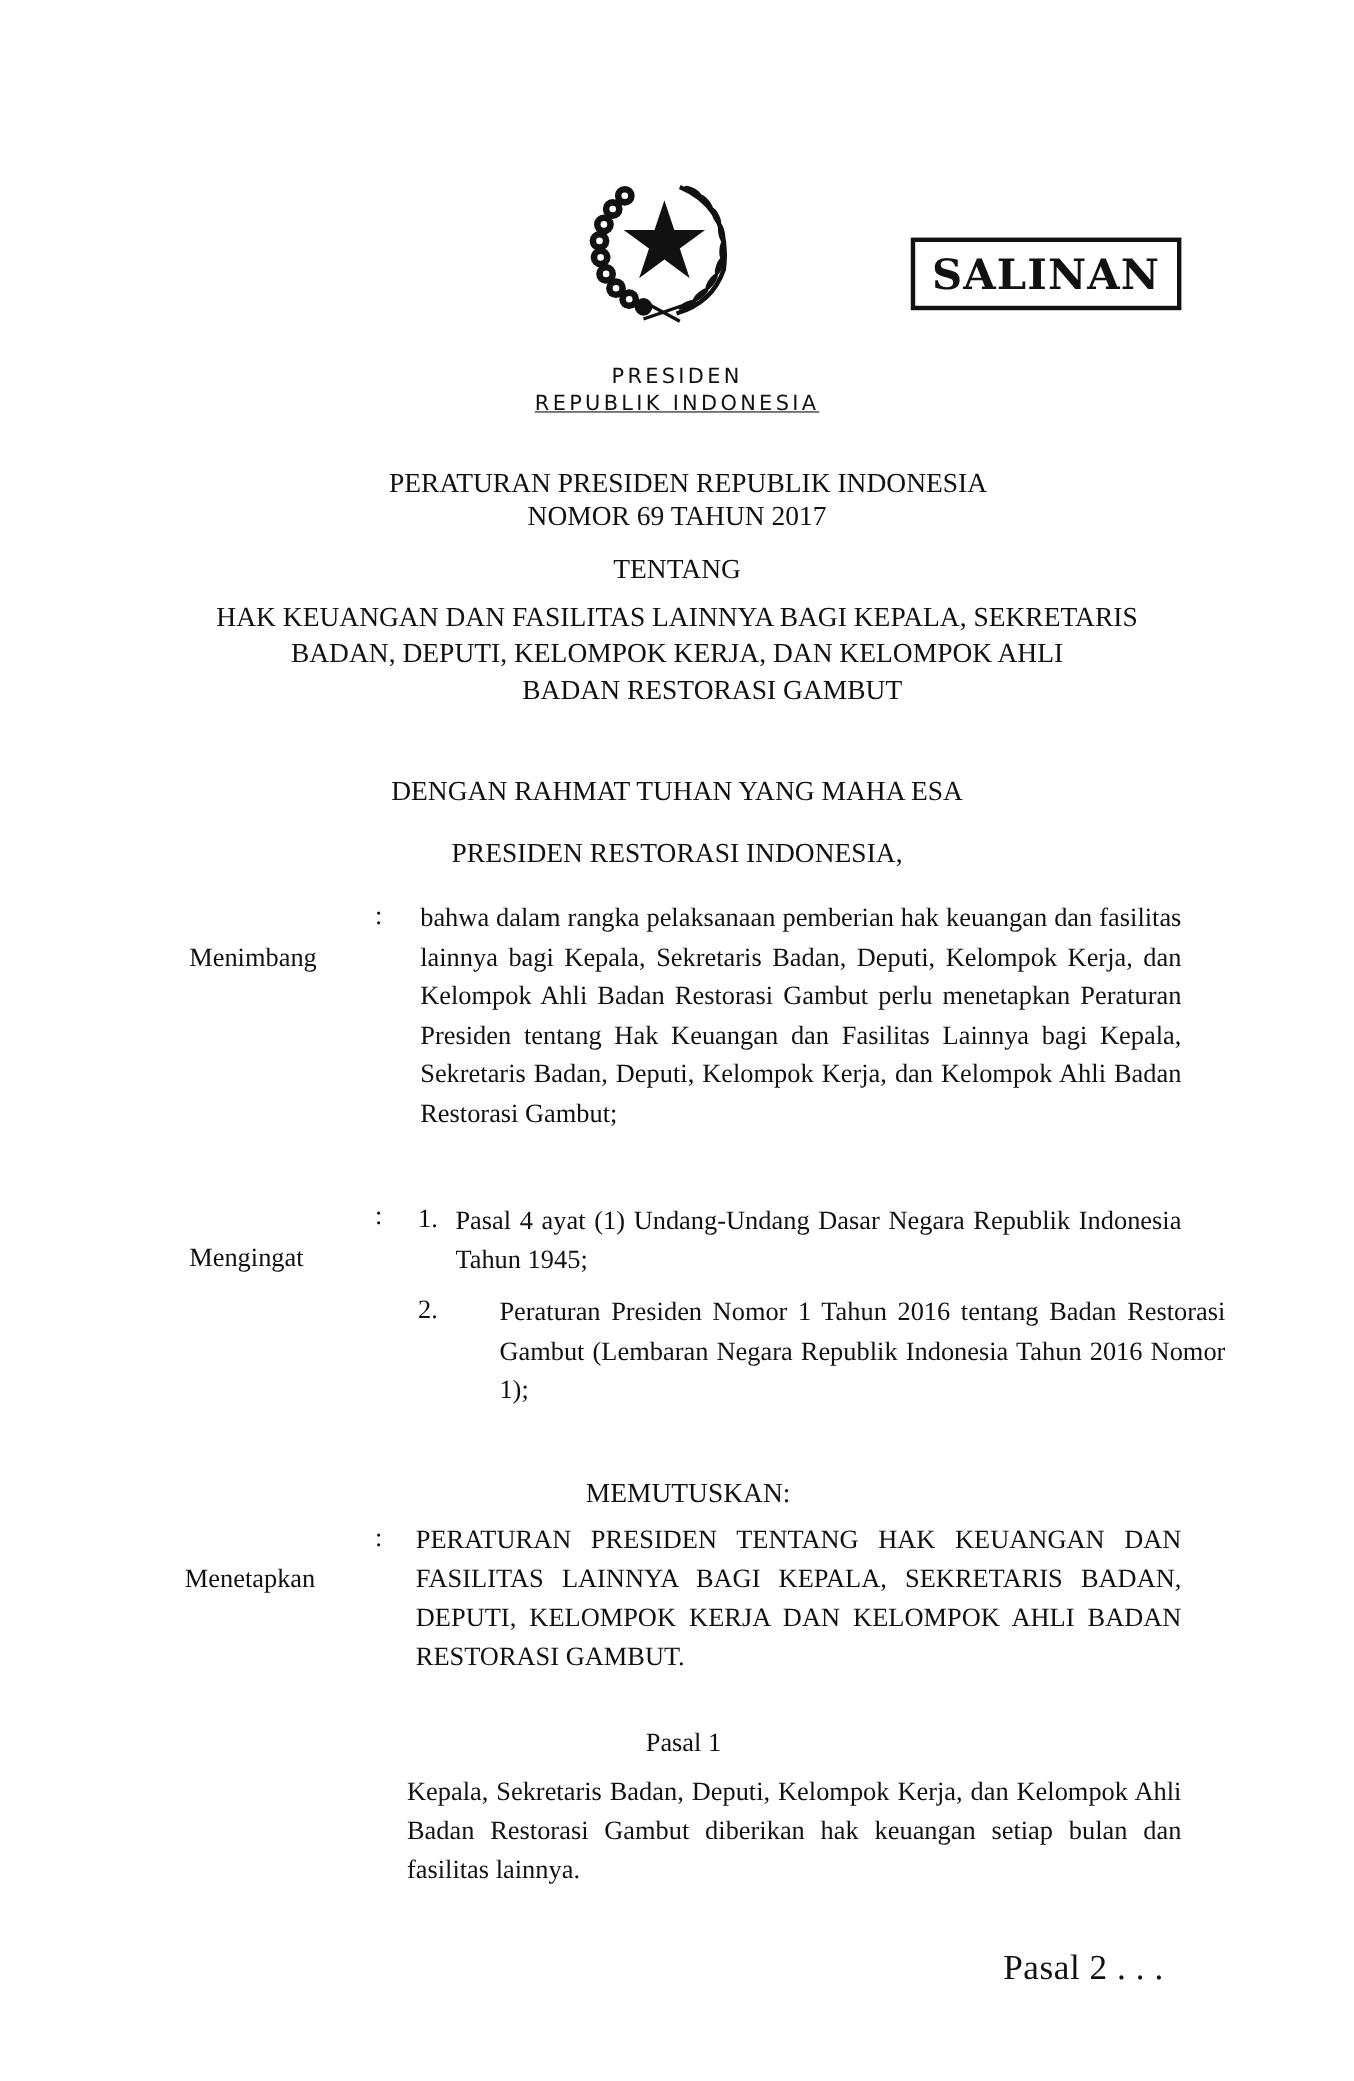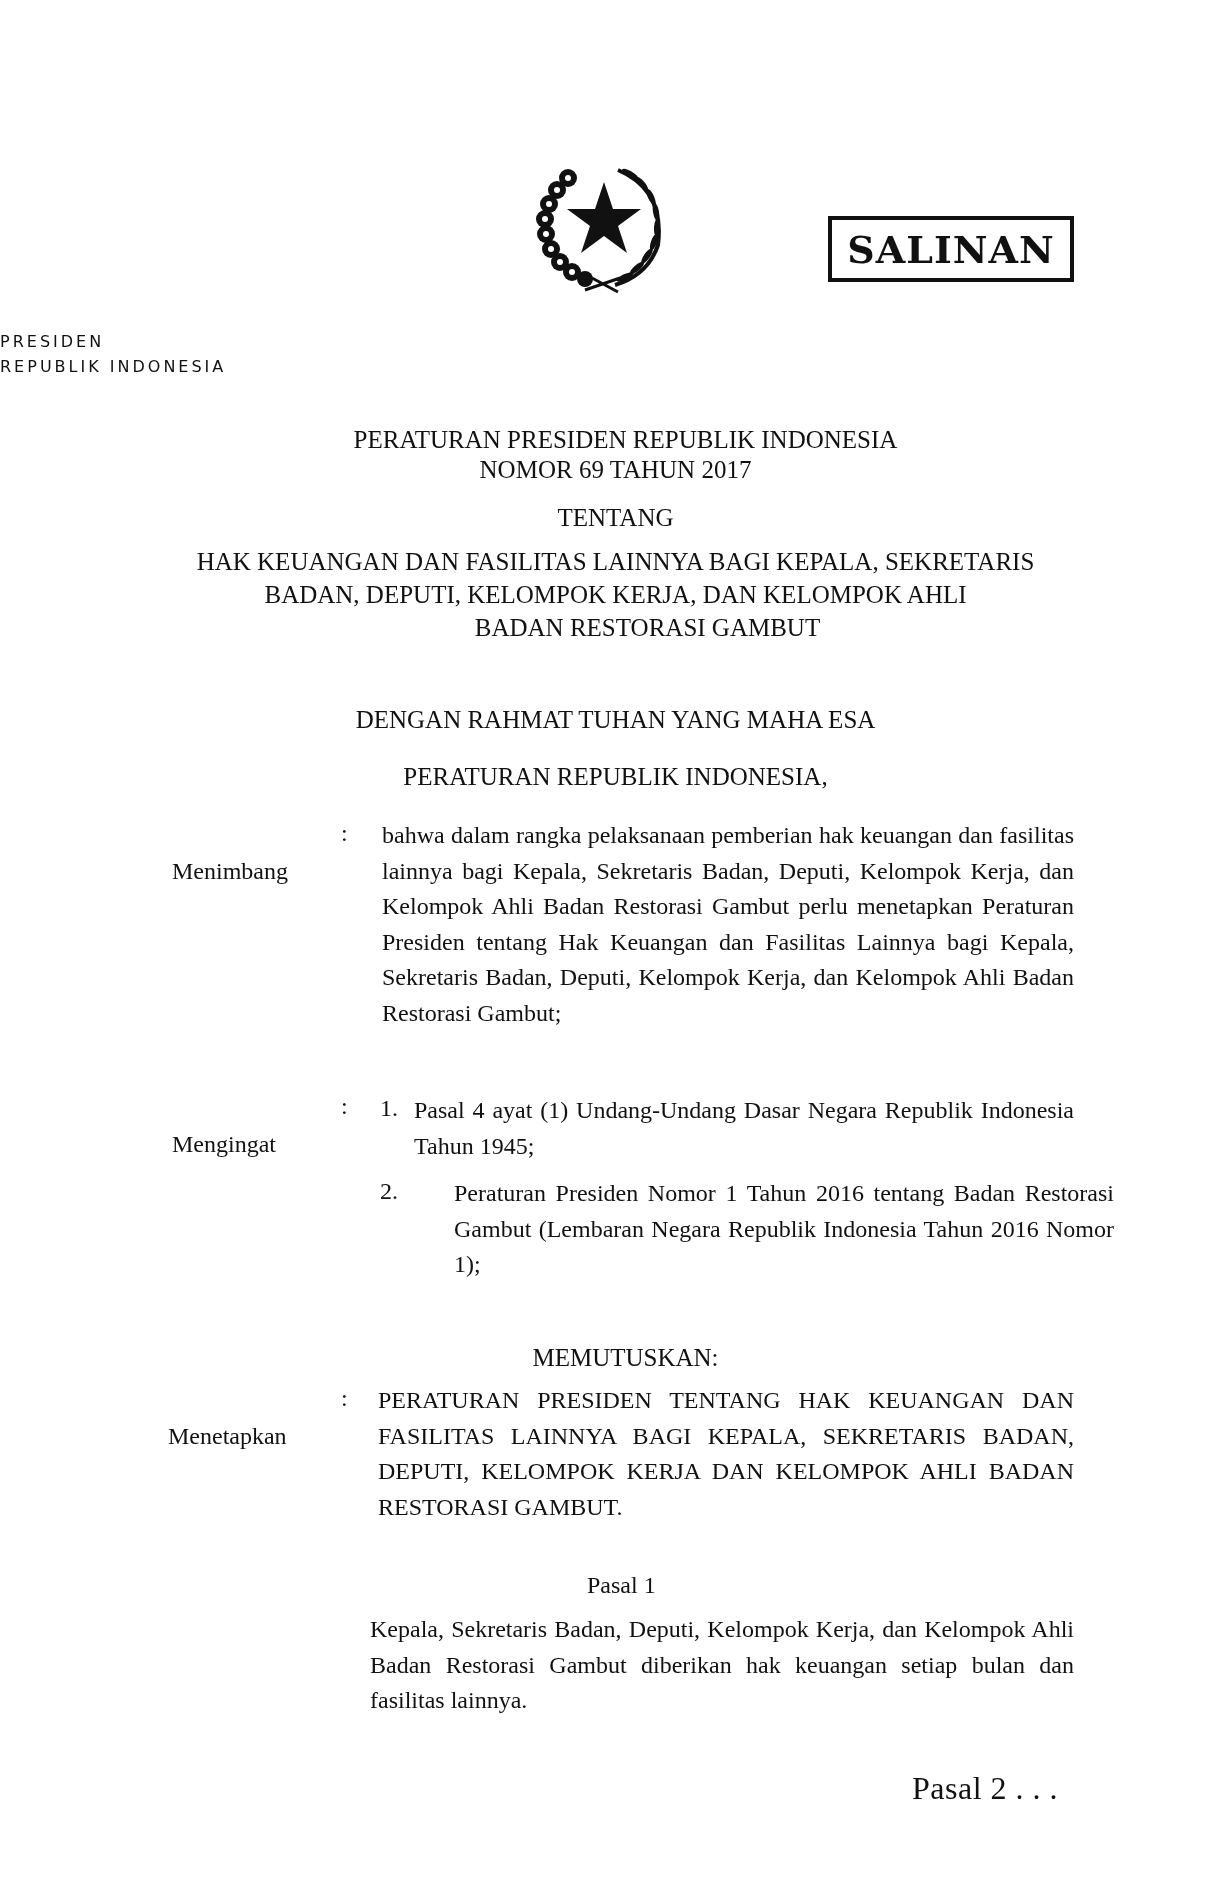--- a/index.html
+++ b/index.html
@@ -3,22 +3,22 @@
 <meta charset="utf-8">
 <style>
   html, body { margin:0; padding:0; background:#ffffff; }
   body { width:1231px; height:1892px; position:relative; overflow:hidden;
          font-family:"Liberation Serif", "DejaVu Serif", serif; color:#111; }
   .abs { position:absolute; }
   .emblem { left:530px; top:150px; width:150px; height:150px; }
   .salinan { left:828px; top:216px; width:246px; height:66px; border:4px solid #111;
              box-sizing:border-box; display:flex; align-items:center; justify-content:center;
              font-family:"DejaVu Serif", serif; font-weight:bold; font-size:38px; letter-spacing:1px;text-align:center; }
-  .pres-label { left:0; width:1231px; text-align:left; font-family:"DejaVu Sans", sans-serif;
-                font-size:16px; letter-spacing:3px; line-height:24px; }
+  .pres-label { left:0; width:1231px; text-align:center; font-family:"DejaVu Sans", sans-serif;
+                font-size:19px; letter-spacing:3px; line-height:24px; }
   .center { left:0; width:1231px; text-align:center; font-size:25px; line-height:30px; }
   .label { left:172px; font-size:24px;margin-top:38px; }
   .colon { left:341px; font-size:24px; }
   .para { font-size:24px; line-height:35.5px; text-align:justify; text-align-last:left; }
   .num { font-size:24px; }
   .footer { left:912px; top:1770px; font-size:32px; letter-spacing:0.5px; }
 </style>
 </head>
 <body>
 
@@ -62,30 +62,30 @@
 
     <path d="M55 140 L90 128 M62 128 L88 142" stroke="#111" stroke-width="3" fill="none"></path>
 
     <polygon points="74,32 83,59 111,59 88,76 97,103 74,86 51,103 60,76 37,59 65,59" fill="#111"></polygon>
   </svg>
 </div>
 
 <div class="abs salinan">SALINAN</div>
 
 <div class="abs pres-label" style="top:330px;">PRESIDEN</div>
-<div class="abs pres-label" style="top:355px;">REPUBLIK INDONESIA</div>
+<div class="abs pres-label" style="top:355px;text-decoration:underline;">REPUBLIK INDONESIA</div>
 
 <div class="abs center" style="top:425px; left:10px;">PERATURAN PRESIDEN REPUBLIK INDONESIA</div>
 <div class="abs center" style="top:455px;">NOMOR  69  TAHUN  2017</div>
 <div class="abs center" style="top:503px;">TENTANG</div>
 <div class="abs center" style="top:547px;">HAK KEUANGAN DAN FASILITAS LAINNYA BAGI KEPALA, SEKRETARIS</div>
 <div class="abs center" style="top:580px;">BADAN, DEPUTI, KELOMPOK KERJA, DAN KELOMPOK AHLI</div>
 <div class="abs center" style="top:613px;padding-left:32px;">BADAN RESTORASI GAMBUT</div>
 <div class="abs center" style="top:705px;">DENGAN RAHMAT TUHAN YANG MAHA ESA</div>
-<div class="abs center" style="top:762px;">PERATURAN REPUBLIK INDONESIA,</div>
+<div class="abs center" style="top:762px;">PRESIDEN RESTORASI INDONESIA,</div>
 
 <div class="abs label" style="top:820px;">Menimbang</div>
 <div class="abs colon" style="top:820px;">:</div>
 <div class="abs para" style="top:818px; left:382px; width:692px;">bahwa dalam rangka pelaksanaan pemberian hak keuangan dan fasilitas lainnya bagi Kepala, Sekretaris Badan, Deputi, Kelompok Kerja, dan Kelompok Ahli Badan Restorasi Gambut perlu menetapkan Peraturan Presiden tentang Hak Keuangan dan Fasilitas Lainnya bagi Kepala, Sekretaris Badan, Deputi, Kelompok Kerja, dan Kelompok Ahli Badan Restorasi Gambut;</div>
 
 <div class="abs label" style="top:1093px;">Mengingat</div>
 <div class="abs colon" style="top:1093px;">:</div>
 <div class="abs num" style="top:1095px; left:380px;">1.</div>
 <div class="abs para" style="top:1093px; left:414px; width:660px;">Pasal 4 ayat (1) Undang-Undang Dasar Negara Republik Indonesia Tahun 1945;</div>
 <div class="abs num" style="top:1178px; left:380px;">2.</div>

